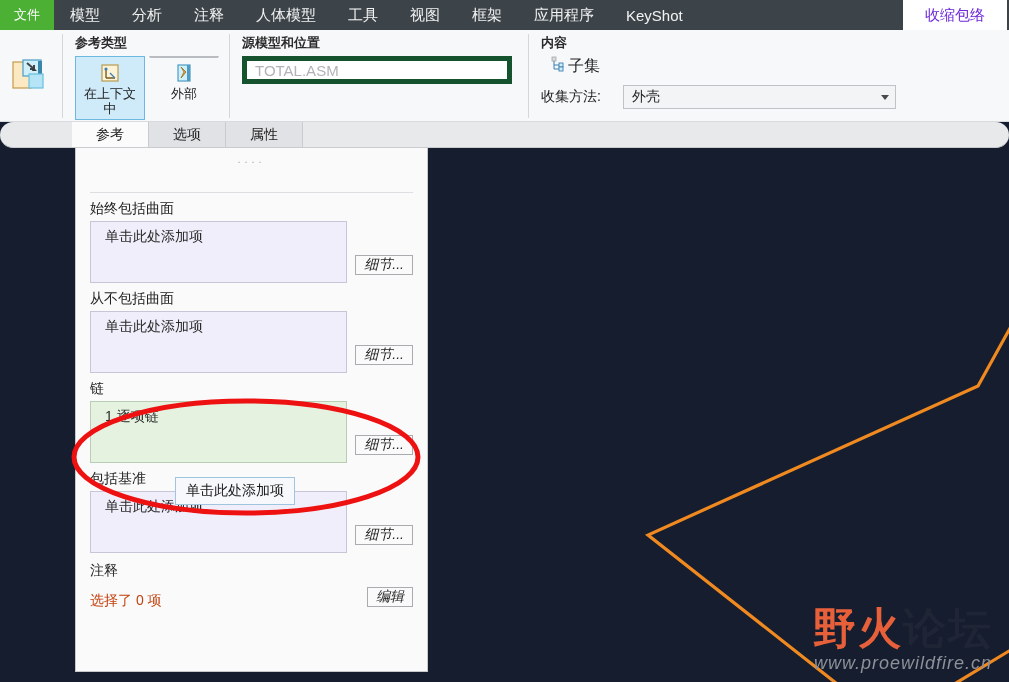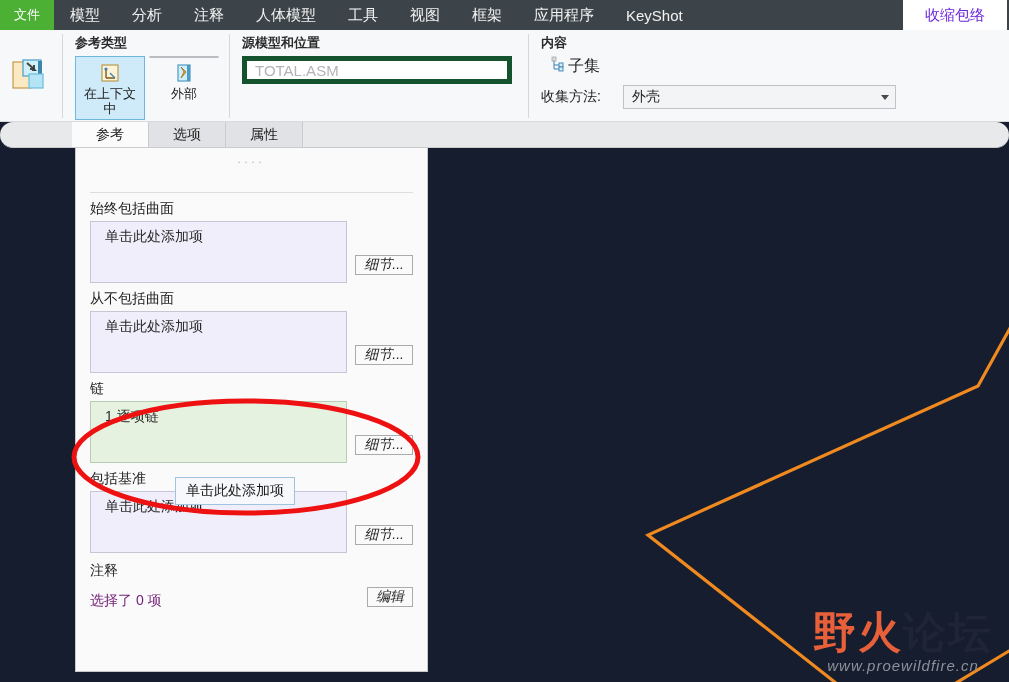--- a/index.html
+++ b/index.html
@@ -101,21 +101,21 @@
   .viewport {
     position: absolute; left: 0; top: 148px; width: 1009px; height: 534px;
     background: #151d2e; overflow: hidden;
   }
   .wire { position: absolute; left: 0; top: 0; }
 
   .watermark { position: absolute; right: 16px; bottom: 8px; text-align: center; }
   .wm-logo { font-size: 43px; color: #e8603a; font-weight: bold; letter-spacing: 2px;
              font-family: "DejaVu Sans", sans-serif; line-height: 1; }
   .wm-logo .dark { color: #1f2535; }
-  .wm-url { font-size: 15px; color: #8d9199; font-style: italic; letter-spacing: 1px; margin-top: 3px; }
+  .wm-url { font-size: 18px; color: #8d9199; font-style: italic; letter-spacing: 1px; margin-top: 3px; }
 
   
   .panel {
     position: absolute; left: 75px; top: 148px; width: 353px; height: 524px;
     background: #fafafb; border: 1px solid #c6c8cb; border-top: none;
   }
   .grip { text-align: center; color: #a7aab0; font-size: 11px; letter-spacing: 4px; padding-top: 5px; height: 22px; }
   .hr { height: 1px; background: #dcdee1; margin: 22px 14px 0 14px; }
 
   .field { padding: 0 14px; margin-top: 7px; }
@@ -130,21 +130,21 @@
     background: #fafafa; border: 1px solid #a9abaf;
     font-size: 14px; color: #1f1f1f;
     padding: 0 8px; min-width: 48px; text-align: right;
     margin-bottom: 8px;
     font-style: italic;
   }
   .btn.small { min-width: 40px; }
 
   .note-label { font-size: 14px; color: #222; padding: 0 14px; margin-top: 9px; }
   .note-row { display: flex; align-items: center; justify-content: space-between; padding: 0 14px; margin-top: 7px; }
-  .note-count { font-size: 14px; color: #701a75; }
+  .note-count { font-size: 14px; color: #c2410c; }
 
   
   .tooltip {
     position: absolute; left: 175px; top: 477px;
     background: #f6f8fb; border: 1px solid #9fc4de;
     font-size: 14px; color: #1a1a1a; padding: 4px 10px;
     white-space: nowrap; z-index: 40;
   }
   
   .annot { position: absolute; left: 68px; top: 395px; z-index: 50; pointer-events: none; }

